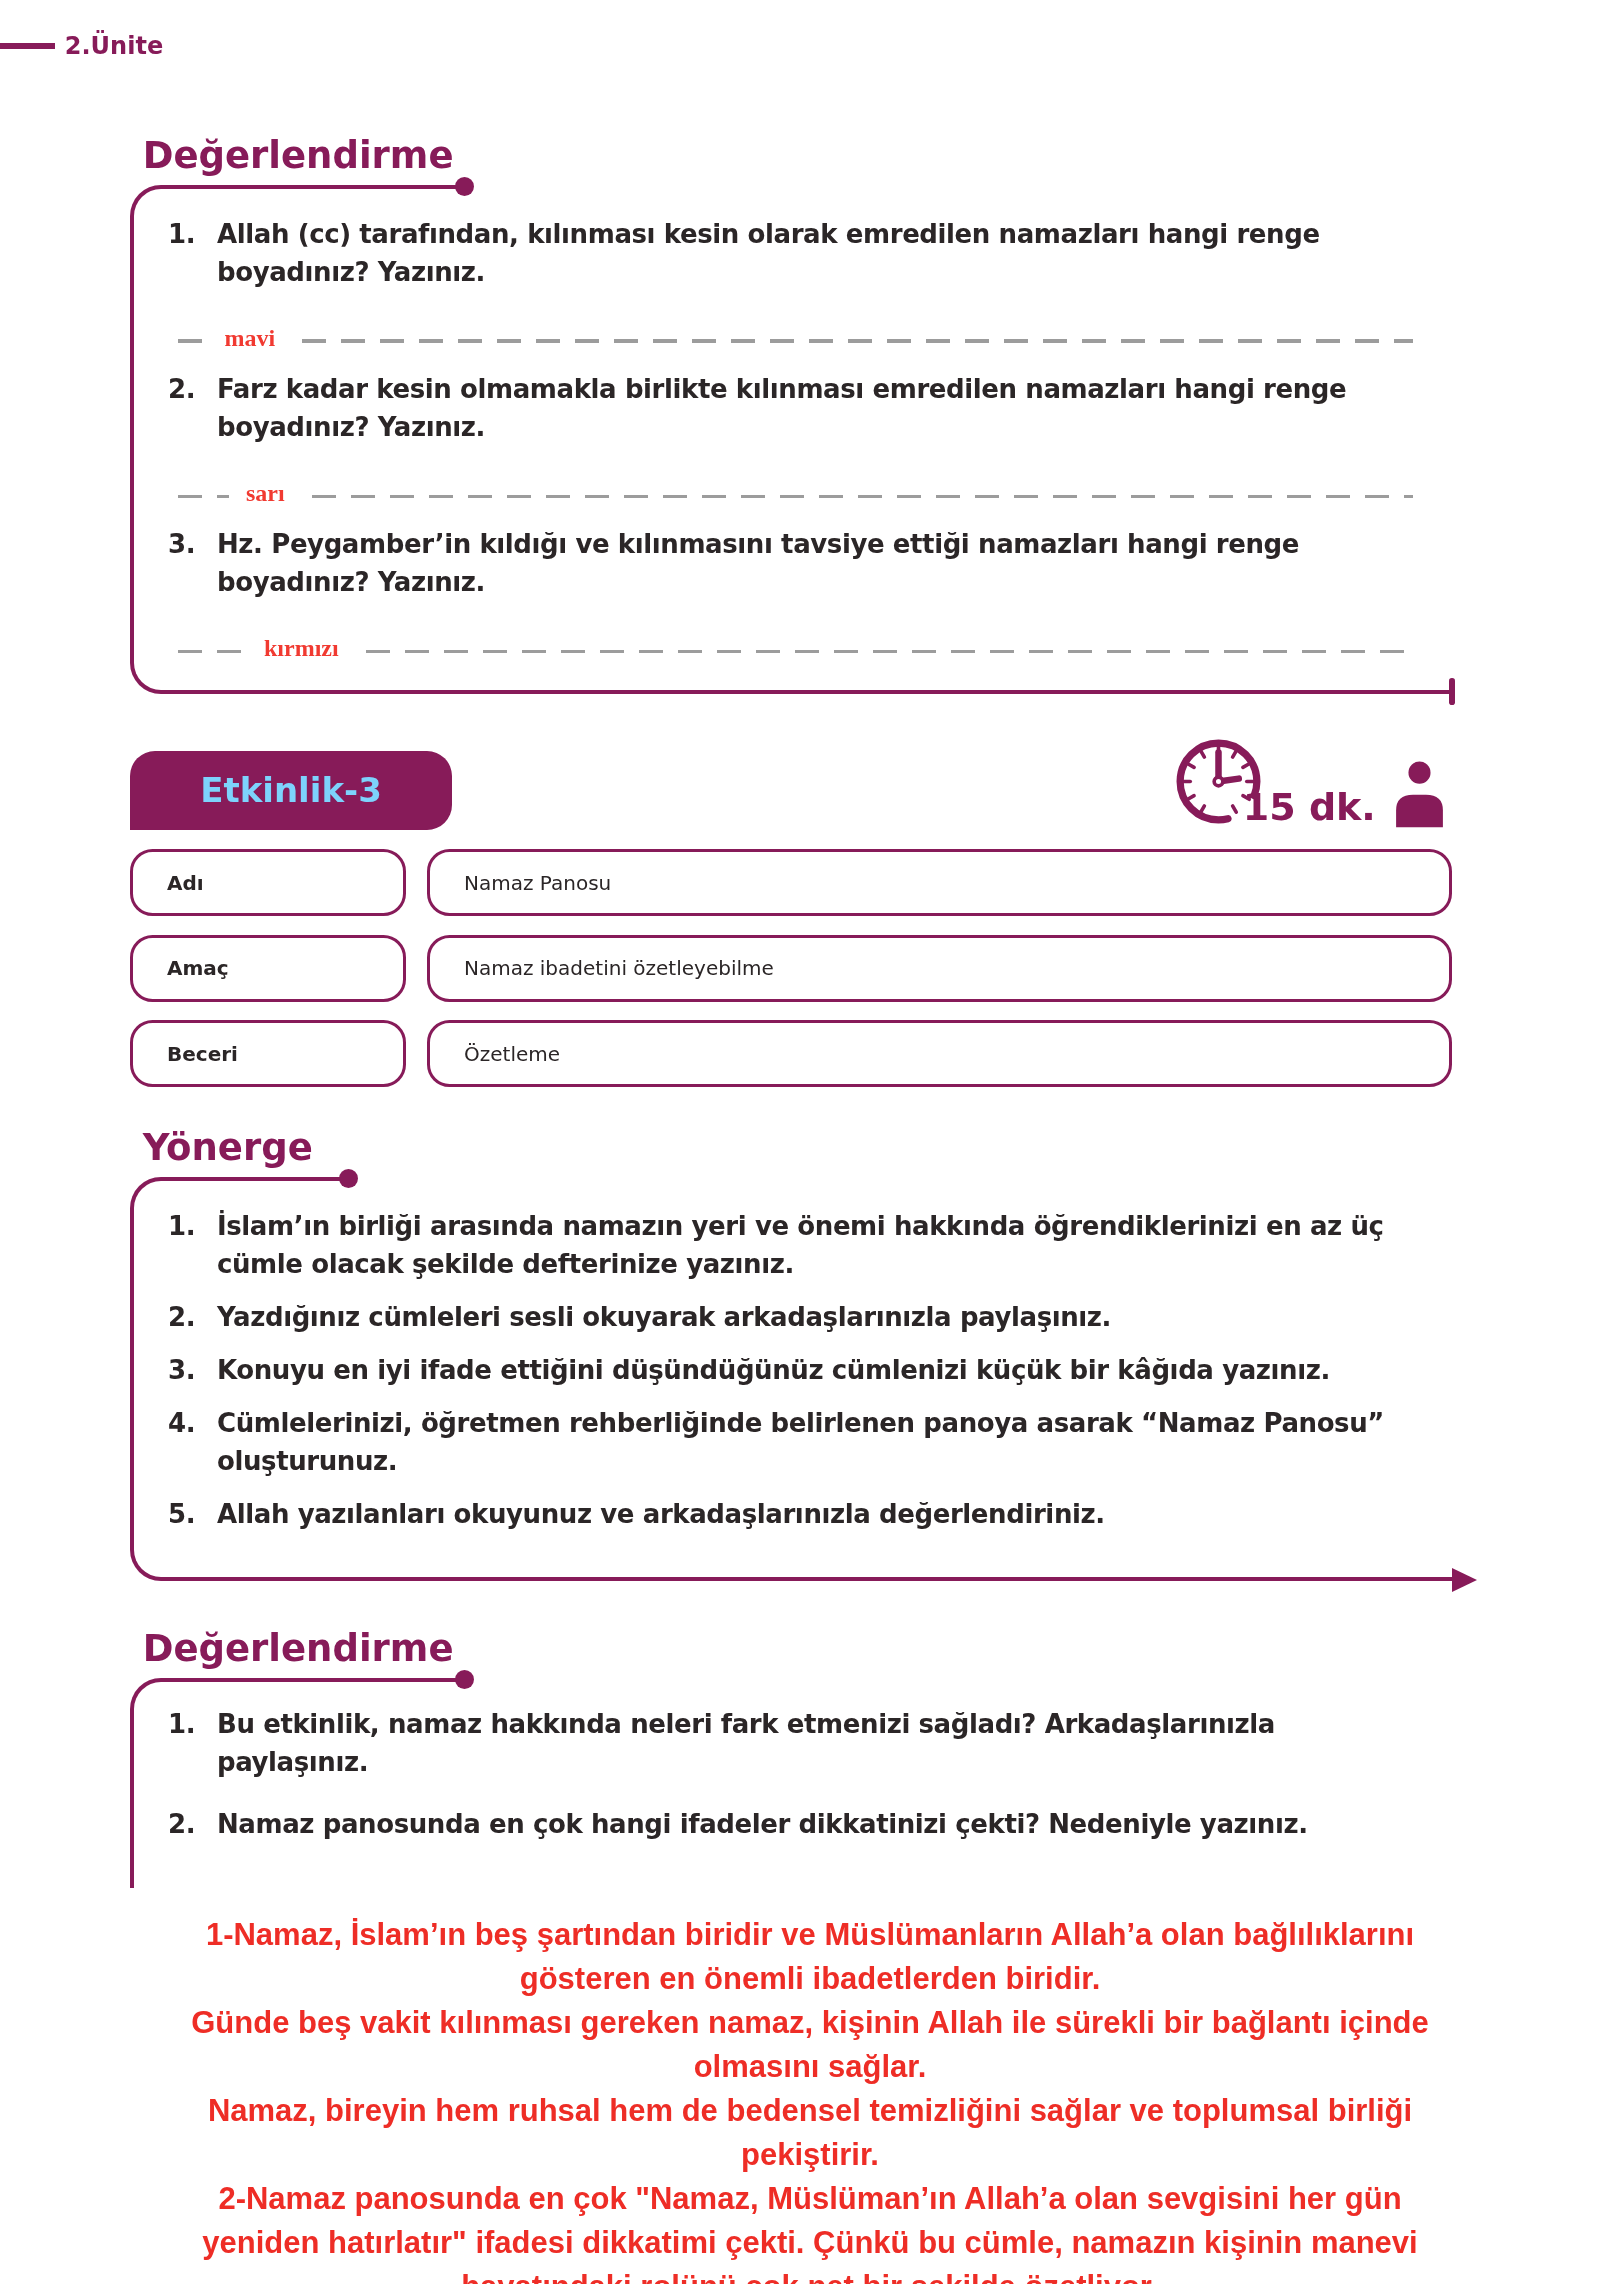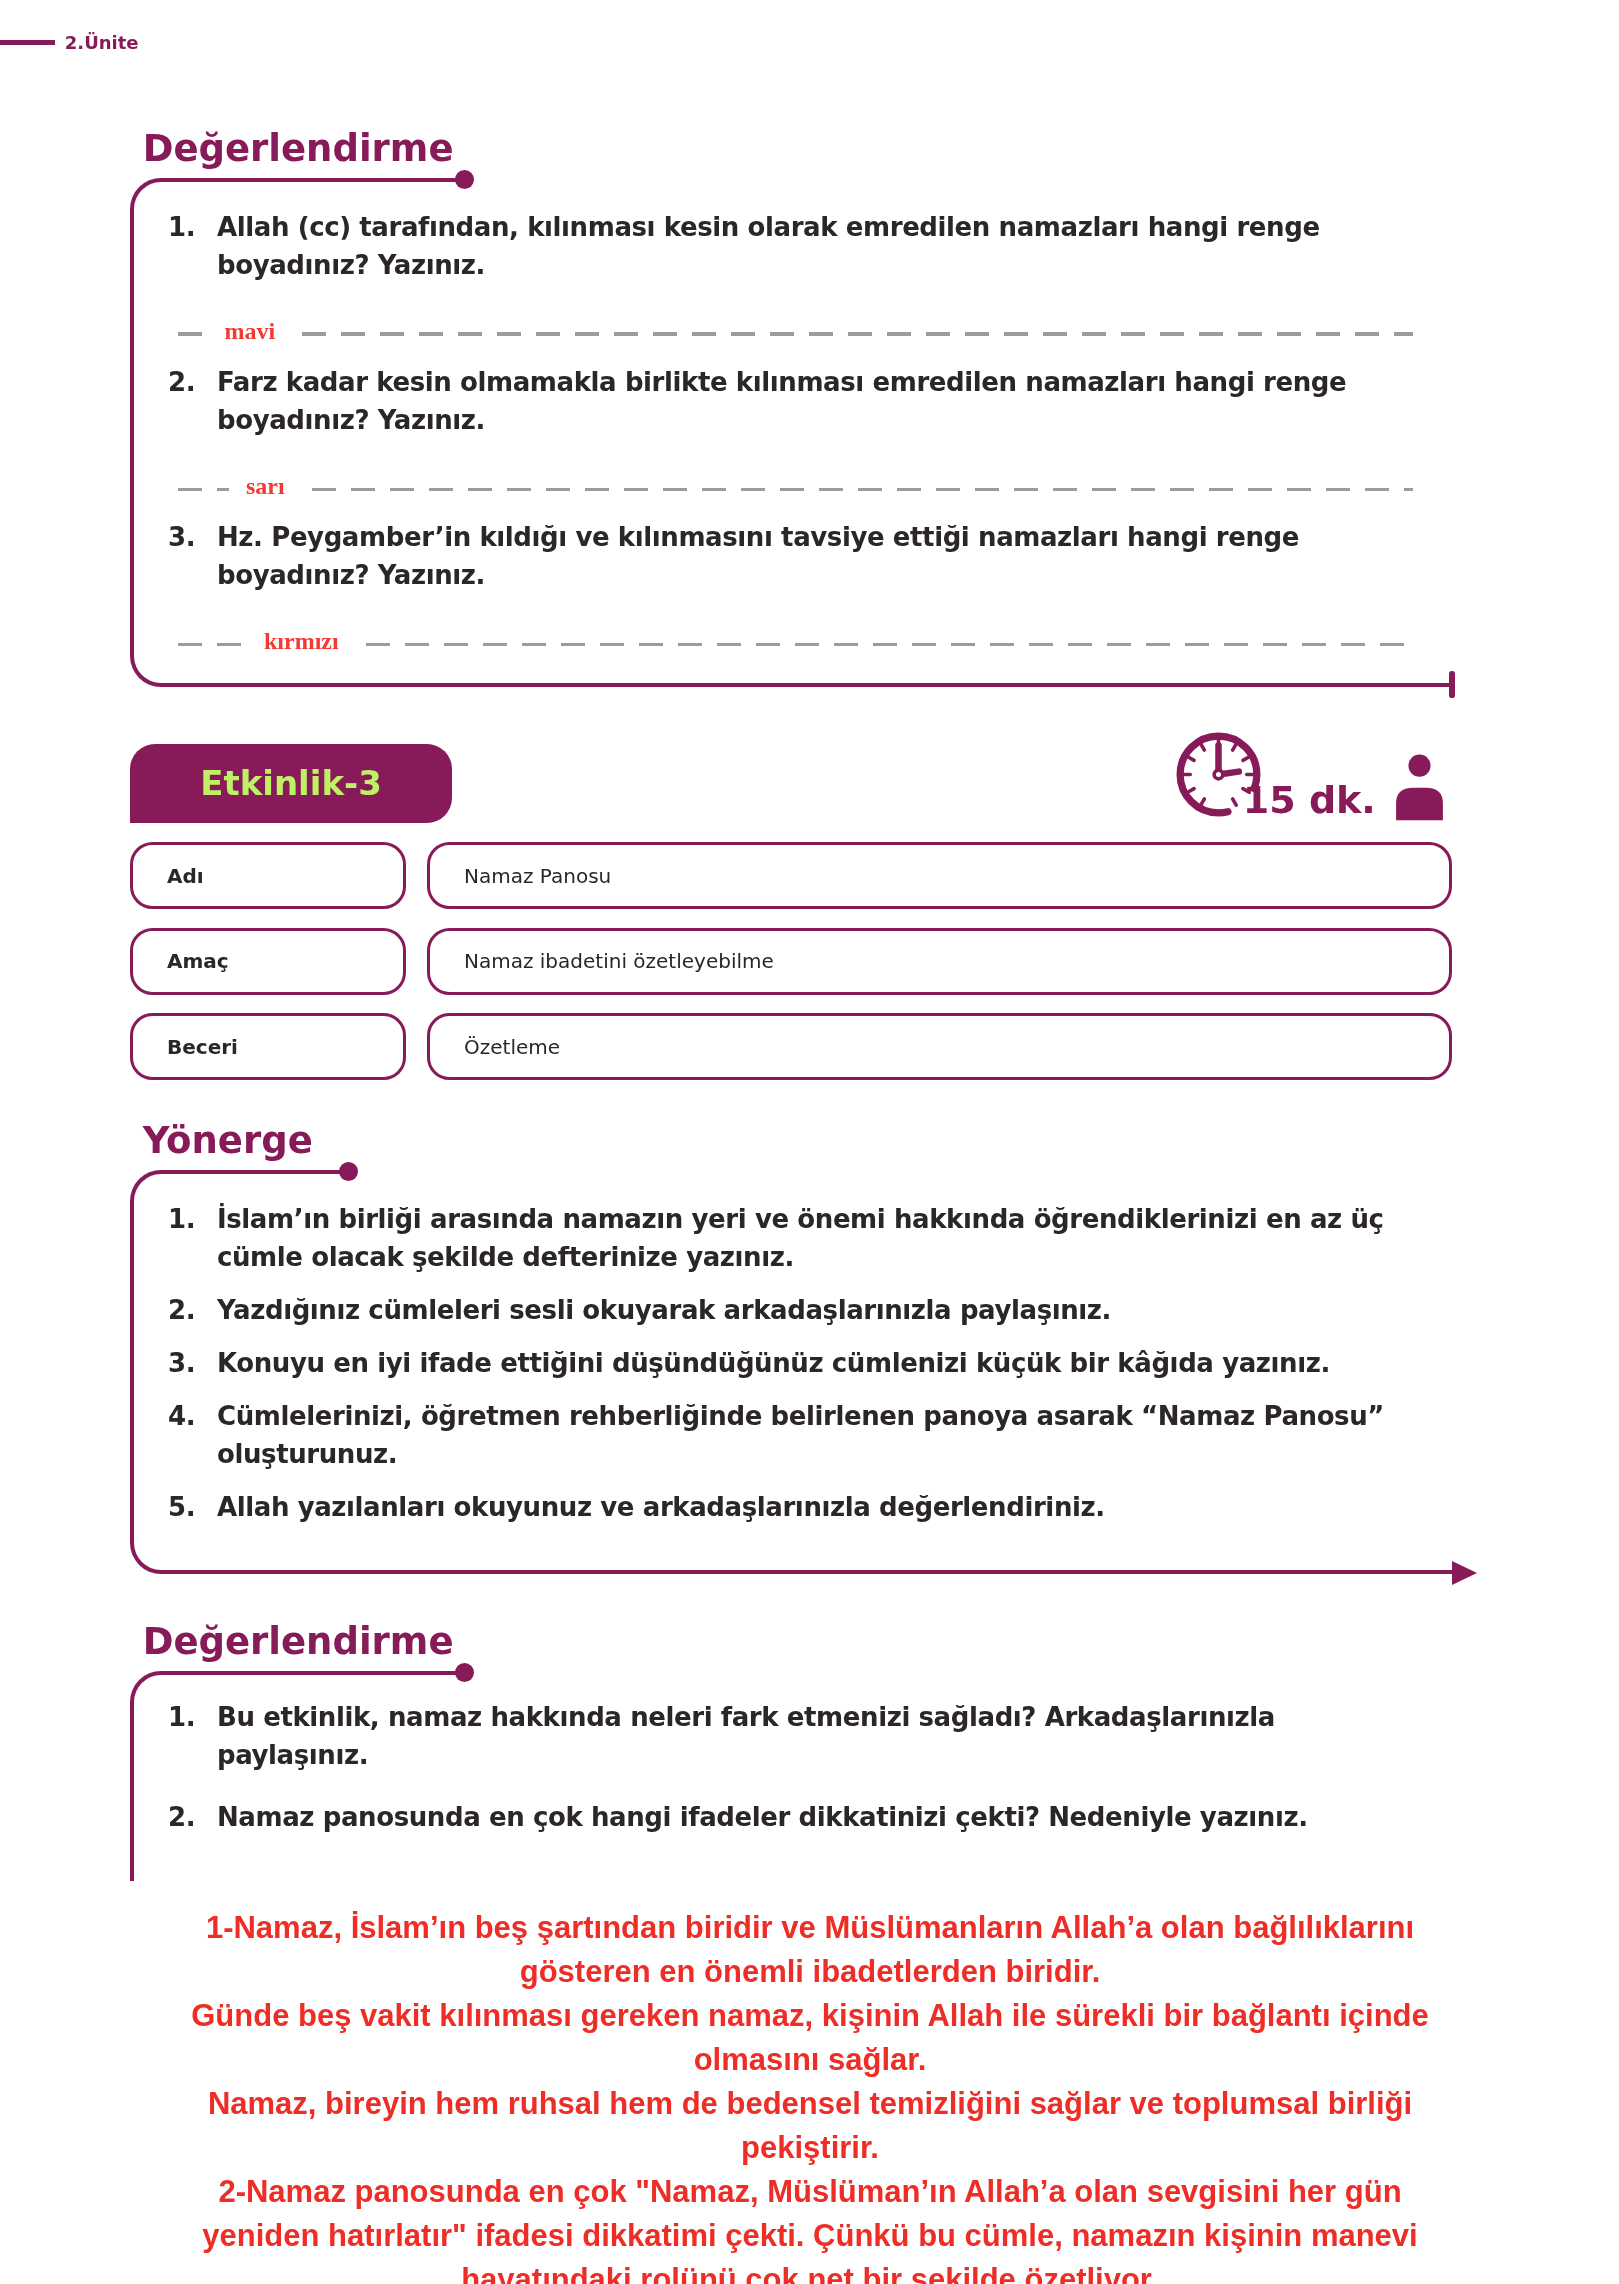--- a/index.html
+++ b/index.html
@@ -14,21 +14,21 @@
     position:relative;
     width:1620px;height:2284px;
     overflow:hidden;
     background:#fff;
     font-family:"DejaVu Sans",sans-serif;
     color:var(--text_dark);
   }
   
   .unit-header{display:flex;align-items:center;padding-top:32px;}
   .unit-line{width:55px;height:5.6px;background:var(--plum);}
-  .unit-title{margin-left:9.8px;font-size:18px;font-weight:bold;color:var(--plum);}
+  .unit-title{margin-left:9.8px;font-size:24px;font-weight:bold;color:var(--plum);}
 
   
   .content{margin-left:130px;width:1322px;box-sizing:border-box;}
   .section-title{
     margin:0 0 5.6px 12.7px;font-size:37px;font-weight:bold;color:var(--plum);
     display:inline-block;line-height:1.25;
   }
   .sec-eval1{margin-top:73px;}
   .sec-yonerge{margin-top:38px;}
   .sec-eval2{margin-top:45px;}
@@ -96,21 +96,21 @@
     font-size:24px;font-weight:bold;color:var(--answer_red);
     margin:0 27px 1.4px 17px;line-height:1.1;font-family:Liberation Serif, serif;
   }
 
   
   .activity-bar{
     margin:39px 0 0 130px;width:1322px;
     display:flex;justify-content:space-between;align-items:flex-end;
   }
   .badge{
-    width:322px;height:79px;background:var(--plum);color:#bef264;
+    width:322px;height:79px;background:var(--plum);color:#7dd3fc;
     font-size:34px;font-weight:bold;
     display:flex;align-items:center;justify-content:center;
     border-radius:25px 25px 25px 0;
   }
   .timer-group{display:flex;align-items:flex-end;gap:7px;}
   .clock-svg{display:block;}
   .timer-label{
     font-size:38px;font-weight:bold;color:var(--plum);
     line-height:1;margin:0 4.2px 4.2px -31px;white-space:nowrap;
   }

